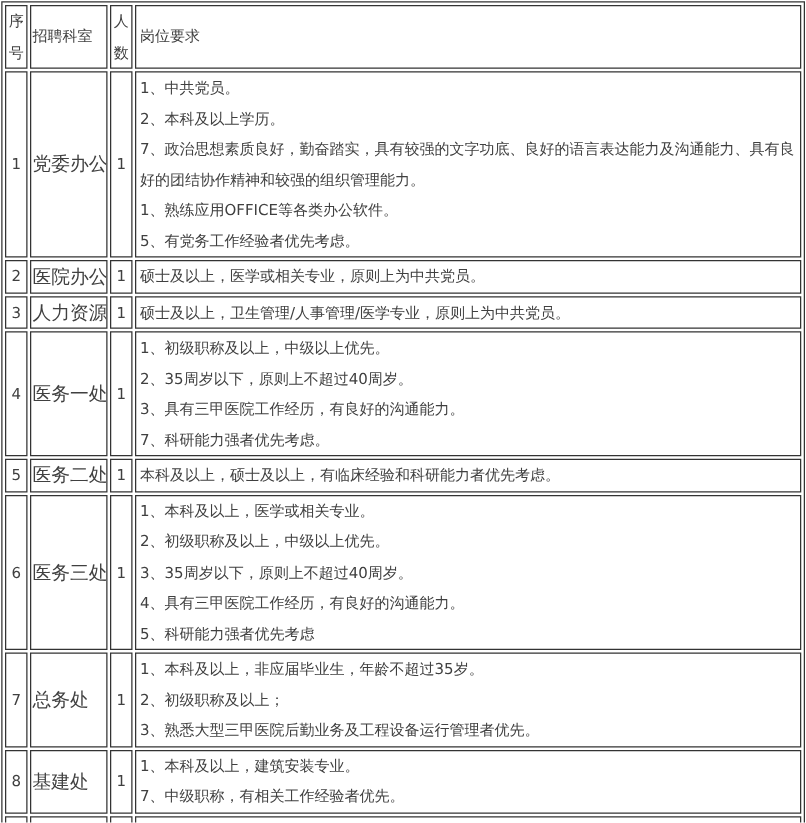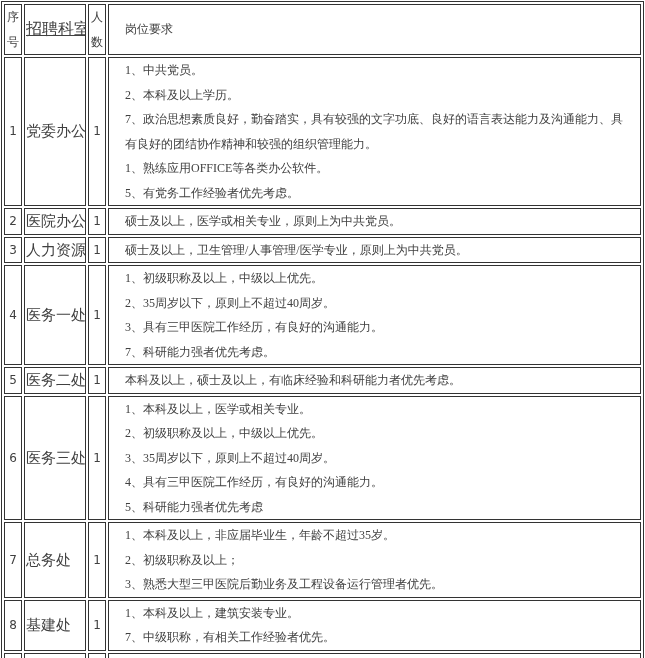--- a/index.html
+++ b/index.html
@@ -20,30 +20,30 @@
     table-layout:fixed;
     width:643px;
     margin:1px 0 0 1px;
   }
   th,td{
     border:1px solid var(--border-color);
     color:var(--text-color);
     font-size:12px;
     font-weight:normal;
     line-height:24.5px;
-    padding:0 16px;
+    padding:0 3px;
     text-align:left;
     vertical-align:middle;
     overflow:hidden;
     word-wrap:break-word;
   }
   .c-no,.c-count{padding:0 1px;text-align:center;}
   .c-dept{padding:0 1px;font-size:15px;white-space:nowrap;}
-  th.c-dept{font-size:16px;text-decoration:underline;}
-  .req-line{white-space:normal;font-family:Liberation Serif, serif;}
+  th.c-dept{font-size:12px;}
+  .req-line{white-space:normal;}
   tr.partial td{height:12px;}
 </style>
 </head>
 <body>
 
 <table class="recruit">
   <colgroup>
     <col style="width:18px">
     <col style="width:62px">
     <col style="width:18px">

